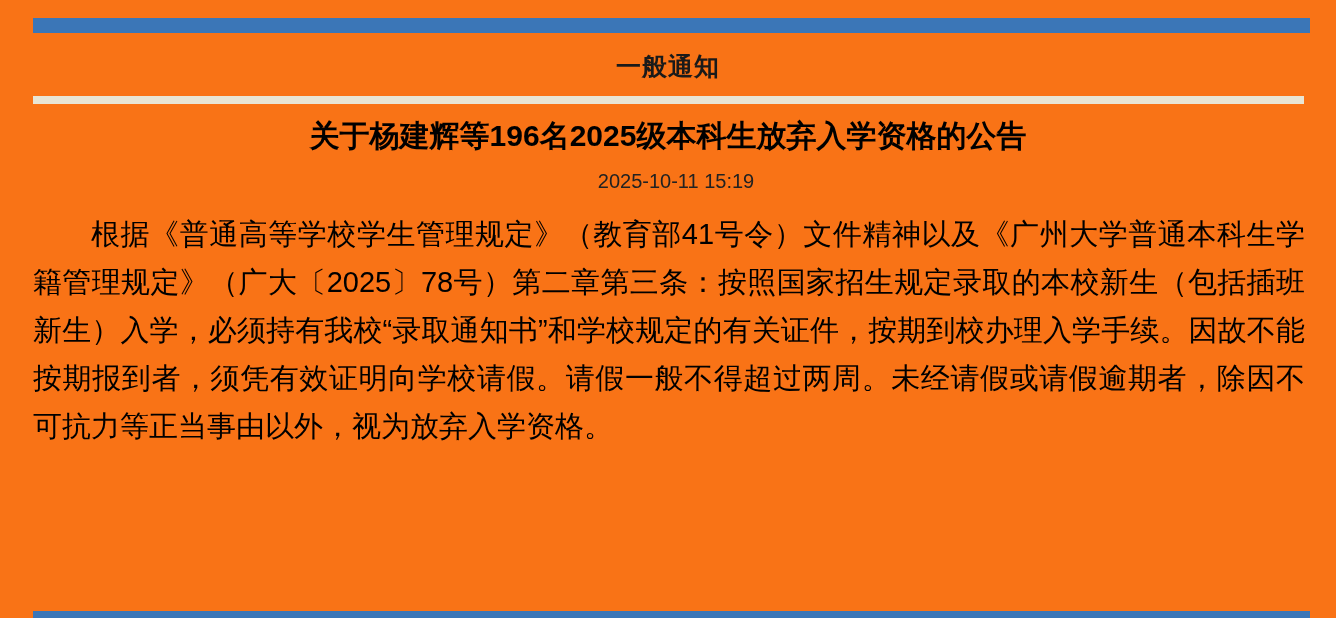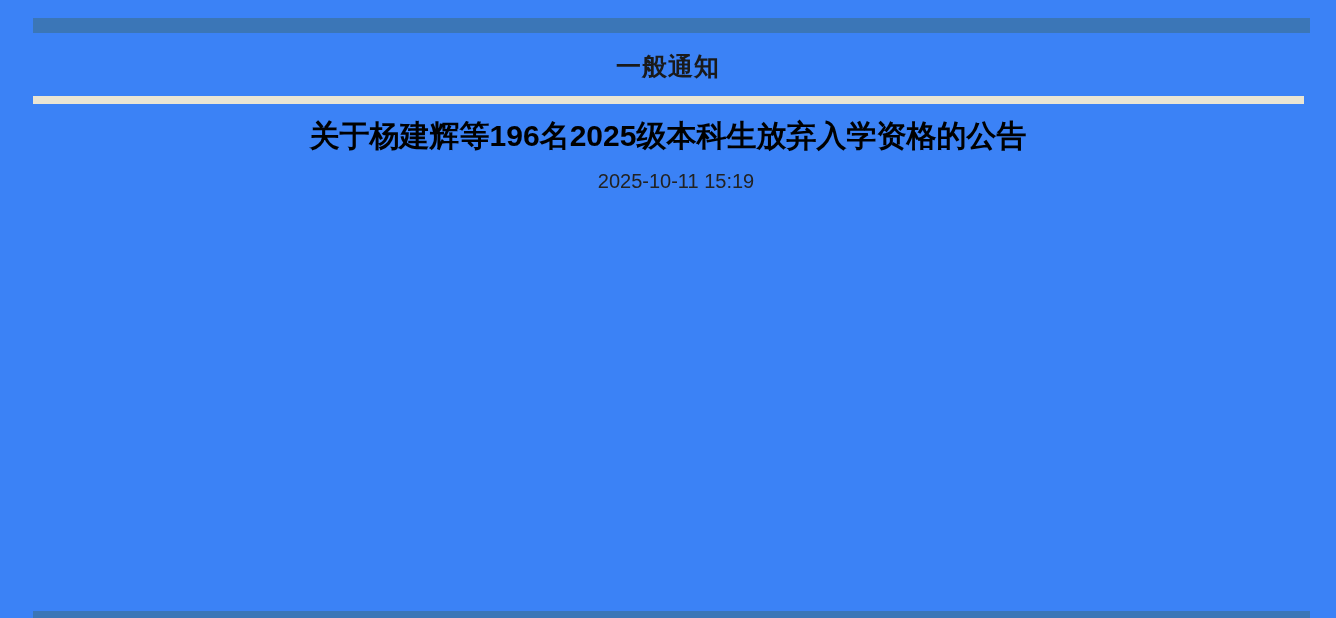--- a/index.html
+++ b/index.html
@@ -4,21 +4,21 @@
 <style>
   html, body {
     margin: 0;
     padding: 0;
     background: #ffffff;
   }
   .page {
     position: relative;
     width: 1336px;
     height: 618px;
-    background: #3b82f6;
+    background: #f97316;
     overflow: hidden;
     font-family: "Liberation Sans", "DejaVu Sans", sans-serif;
     color: #000000;
   }
   .top-accent-bar {
     position: absolute;
     top: 18px;
     left: 33px;
     width: 1277px;
     height: 15px;
@@ -95,17 +95,18 @@
 
   <div class="category-title">一般通知</div>
 
   <div class="section-divider"></div>
 
   <h1 class="article-title" style="margin:0;">关于杨建辉等196名2025级本科生放弃入学资格的公告</h1>
 
   <div class="article-date">2025-10-11 15:19</div>
 
   <div class="article-body">
+    <p>根据《普通高等学校学生管理规定》（教育部41号令）文件精神以及《广州大学普通本科生学籍管理规定》（广大〔2025〕78号）第二章第三条：按照国家招生规定录取的本校新生（包括插班新生）入学，必须持有我校“录取通知书”和学校规定的有关证件，按期到校办理入学手续。因故不能按期报到者，须凭有效证明向学校请假。请假一般不得超过两周。未经请假或请假逾期者，除因不可抗力等正当事由以外，视为放弃入学资格。</p>
   </div>
 
   <div class="bottom-accent-bar"></div>
 
 </div>
 
 </body></html>

